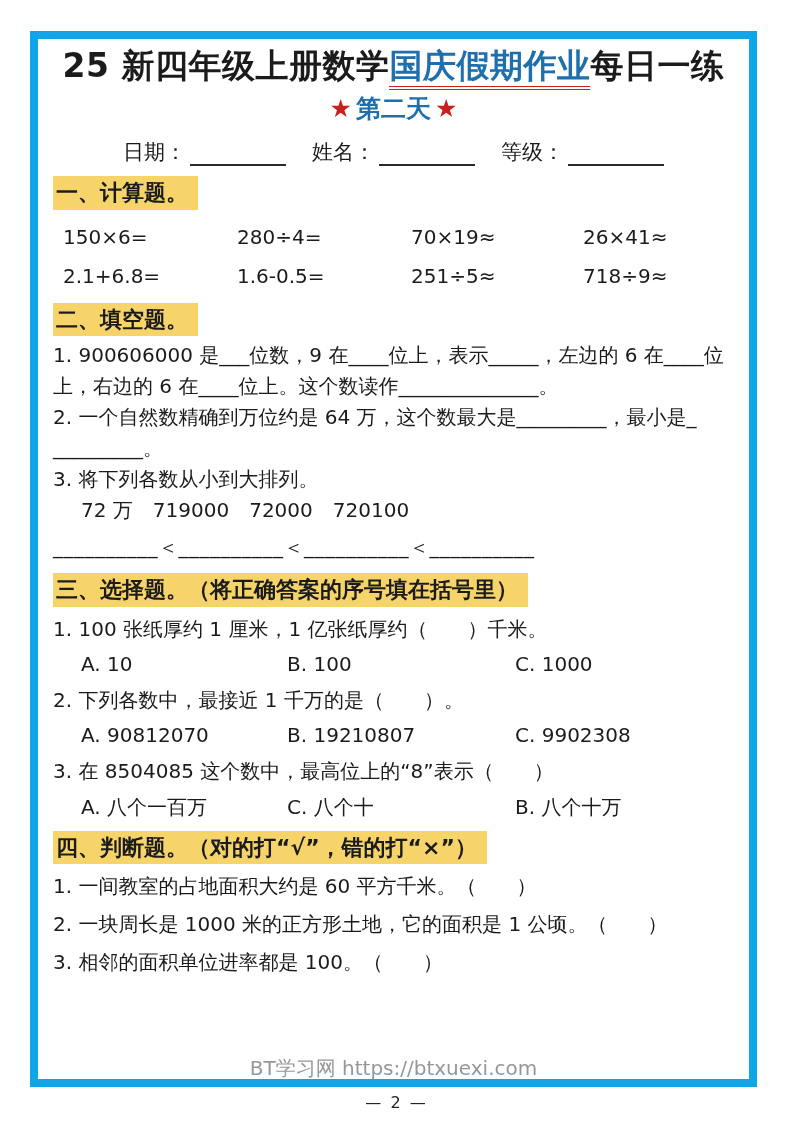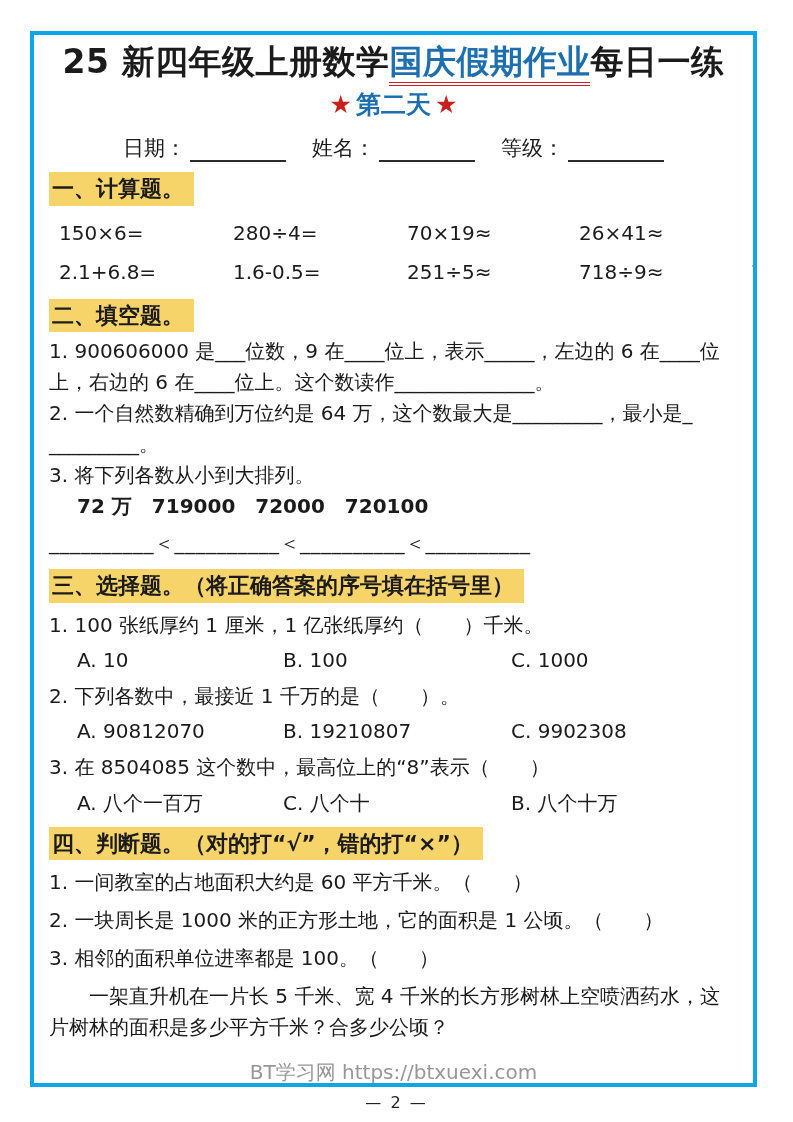--- a/index.html
+++ b/index.html
@@ -10,21 +10,21 @@
     --gray:#979797;
   }
   html,body{margin:0;padding:0;}
   body{
     width:793px;height:1122px;position:relative;background:#ffffff;
     font-family:"DejaVu Sans","Liberation Sans",sans-serif;
     color:var(--ink);
   }
   .frame{
     position:absolute;left:30px;top:31px;width:727px;height:1056px;
-    border:4px solid #0ea5e9;box-sizing:border-box;
+    border:8px solid #0ea5e9;box-sizing:border-box;
     padding:4px 15px 0 15px;overflow:hidden;
   }
   
   .title{
     text-align:center;font-size:33px;font-weight:bold;letter-spacing:0.5px;
     line-height:1.25;margin-top:2px;white-space:nowrap;
   }
   .title .hl-blue{color:var(--blue);border-bottom:4px double var(--red);padding-bottom:1px;}
   .day-banner{
     text-align:center;font-size:25px;font-weight:bold;margin-top:8px;line-height:1.2;
@@ -46,21 +46,21 @@
     padding:3px 10px 3px 3px;line-height:1.25;
   }
   
   .line{font-size:20px;line-height:31px;white-space:nowrap;}
   .wrapline{font-size:20px;line-height:31px;}
   .calc-row{
     display:grid;grid-template-columns:146px 146px 144px 144px 1fr;
     font-size:20px;padding-left:10px;margin:15px 0;white-space:nowrap;gap:28px;
   }
   .indent1{padding-left:28px;}
-  .numbers-line{white-space:pre-wrap;font-weight:bold;}
+  .numbers-line{white-space:pre-wrap;}
   .order-line{letter-spacing:0.5px;margin-top:6px;}
   .opt-row{
     display:grid;grid-template-columns:206px 228px 1fr;
     font-size:20px;padding-left:28px;margin:7px 0 9px 0;white-space:nowrap;
   }
   .q{margin:7px 0;}
   .solve-text{text-indent:2em;margin-top:4px;}
   
   .watermark{
     position:absolute;left:0;right:0;bottom:-3px;text-align:center;
@@ -139,18 +139,17 @@
     <span>B. 八个十万</span>
   </div>
 
   <div class="sec-head">
     <span class="hl">四、判断题。（对的打“√”，错的打“×”）</span>
   </div>
   <div class="line q">1. 一间教室的占地面积大约是 60 平方千米。（　　）</div>
   <div class="line q">2. 一块周长是 1000 米的正方形土地，它的面积是 1 公顷。（　　）</div>
   <div class="line q">3. 相邻的面积单位进率都是 100。（　　）</div>
 
-  <div class="wrapline solve-text">一架直升机在一片长 5 千米、宽 4 千米的长方形树林上空喷洒药水，这片树林的面积是多少平方千米？合多少公顷？</div>
 
   <div class="watermark">BT学习网 https://btxuexi.com</div>
 </div>
 
 <div class="page-number">— 2 —</div>
 
 </body></html>

